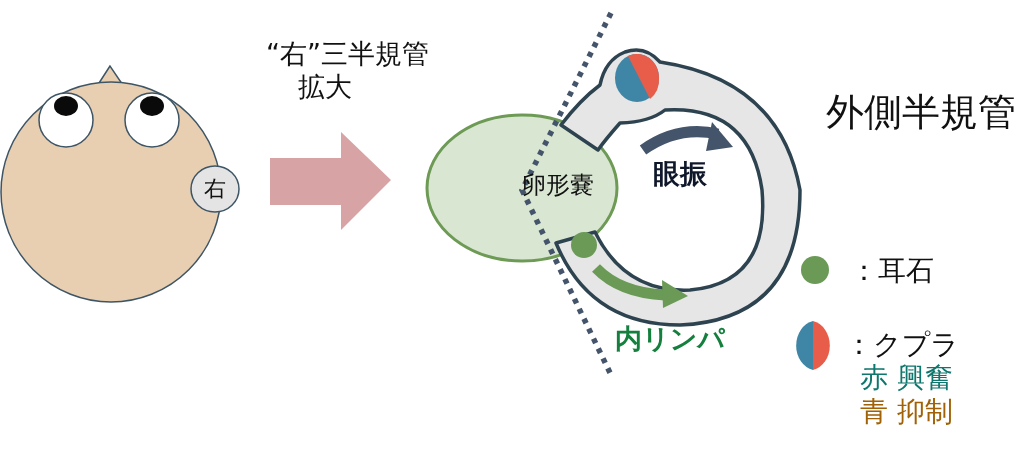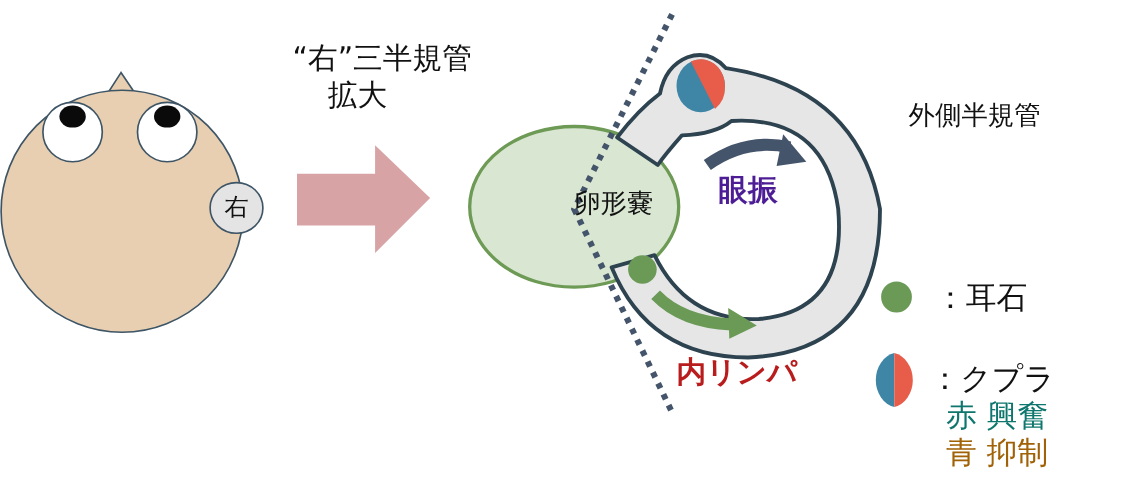--- a/index.html
+++ b/index.html
@@ -3,21 +3,21 @@
   <meta charset="utf-8">
   <style>
     html, body { margin: 0; padding: 0; background: #ffffff; }
     body { width: 1024px; height: 457px; position: relative; overflow: hidden;
            font-family: "DejaVu Sans", "Liberation Sans", sans-serif; }
     svg { position: absolute; left: 0; top: 0; }
     .lbl { position: absolute; white-space: nowrap; line-height: 1; }
     .t-black { color: #111111; }
     .t-title { font-size: 27px; }
     .t-ear { font-size: 22px; }
-    .t-big { font-size: 24px; }
+    .t-big { font-size: 38px; }
     .t-bold { font-weight: bold; }
     .t-leg { font-size: 28px; }
   </style>
 </head>
 <body>
 
 <svg width="1024" height="457" viewBox="0 0 1024 457">
 
   <g>
     <polygon points="110,66 90,97 131,97" fill="#e8cfb1" stroke="#3e5566" stroke-width="1.5"></polygon>
@@ -70,20 +70,20 @@
     <path d="M 813 321 A 21 25 0 0 1 813 370 Z" fill="#e85d4a"></path>
   </g>
 </svg>
 
 <div class="lbl t-black t-ear" style="left:204px; top:178px;">右</div>
 
 <div class="lbl t-black t-title" style="left:252px; top:40px;margin-left:14px;">“右”三半規管</div>
 <div class="lbl t-black t-title" style="left:298px; top:73px;">拡大</div>
 
 <div class="lbl t-black" style="left:522px; top:173px; font-size:24px;text-align:center;">卵形嚢</div>
-<div class="lbl t-bold" style="left:653px; top:160px; font-size:27px; color:#4c1d95;">眼振</div>
-<div class="lbl t-bold" style="left:615px; top:325px; font-size:27px; color:#b91c1c;">内リンパ</div>
+<div class="lbl t-bold" style="left:653px; top:160px; font-size:27px; color:#0f172a;">眼振</div>
+<div class="lbl t-bold" style="left:615px; top:325px; font-size:27px; color:#15803d;">内リンパ</div>
 <div class="lbl t-black t-big" style="left:826px; top:93px;">外側半規管</div>
 
 <div class="lbl t-black t-leg" style="left:850px; top:257px;">：耳石</div>
 <div class="lbl t-black t-leg" style="left:845px; top:331px;">：クプラ</div>
 <div class="lbl t-leg" style="left:860px; top:364px; color:#0f766e;">赤 興奮</div>
 <div class="lbl t-leg" style="left:860px; top:398px; color:#a16207;">青 抑制</div>
 
 </body></html>

